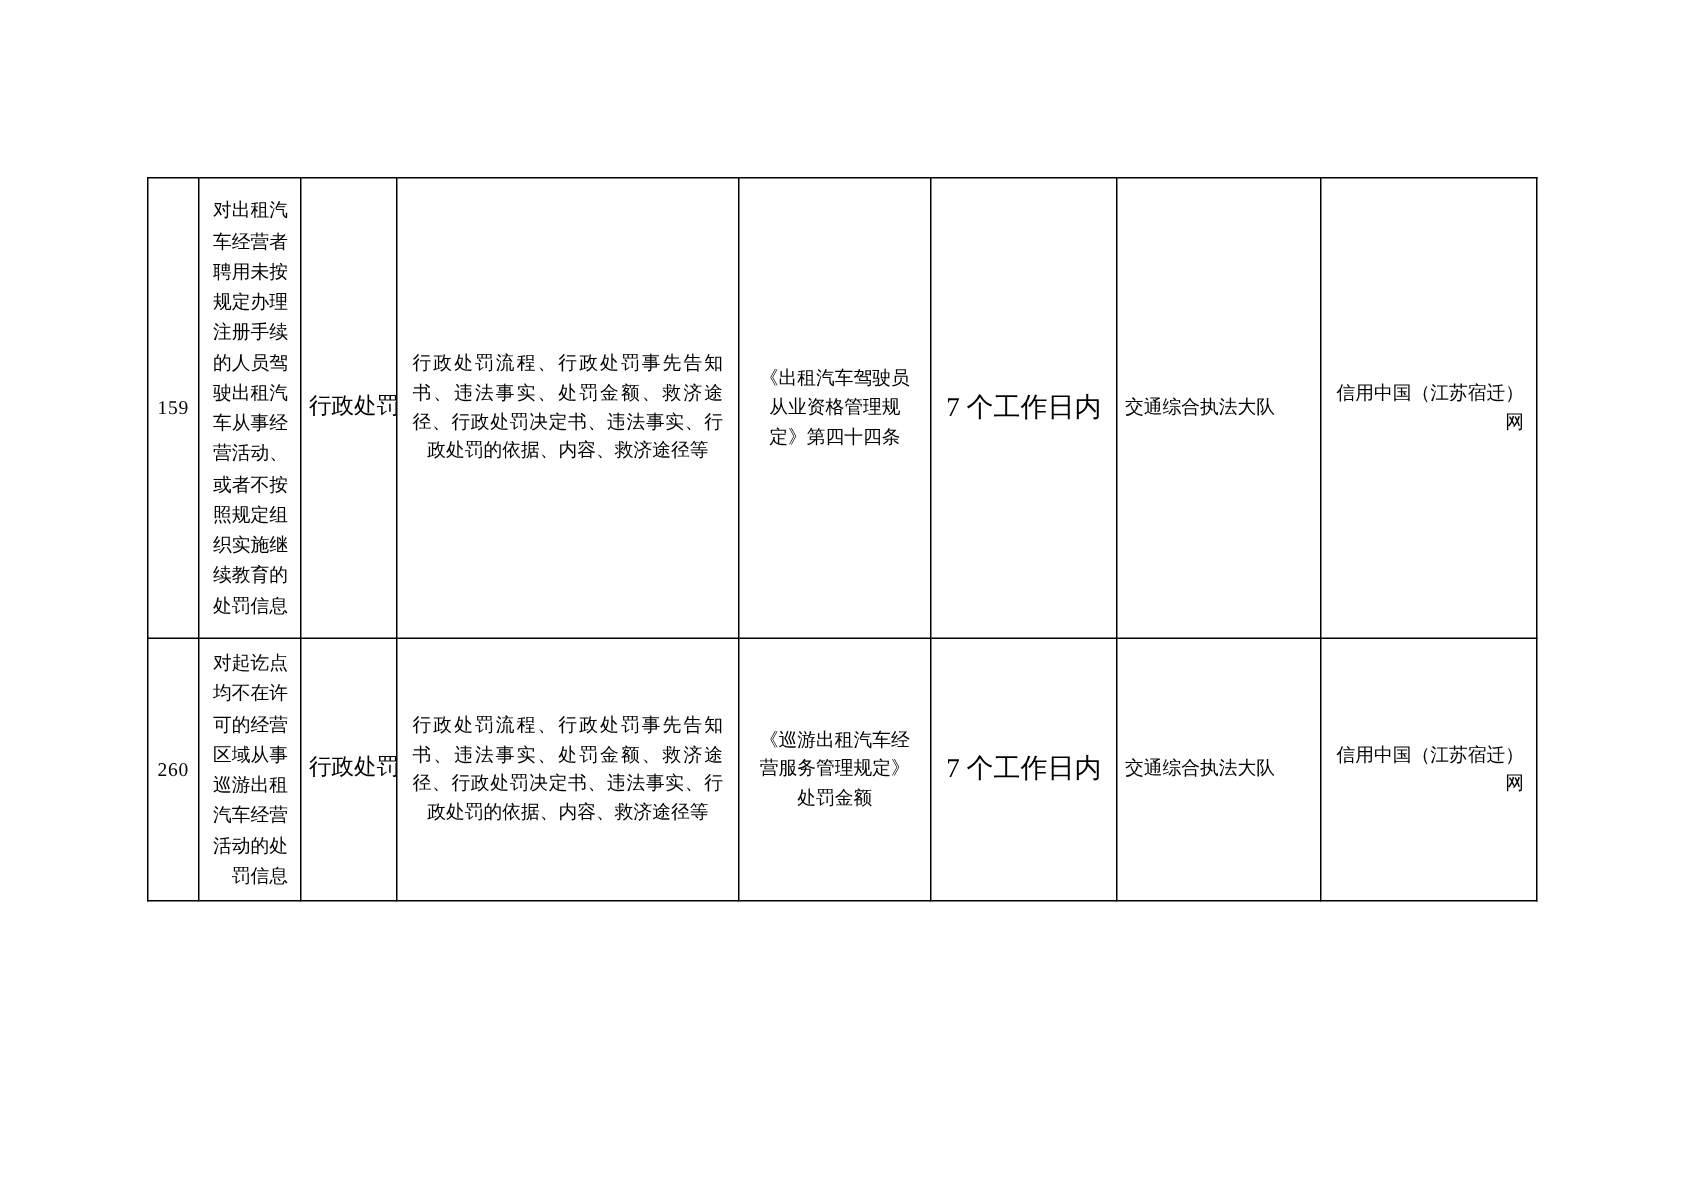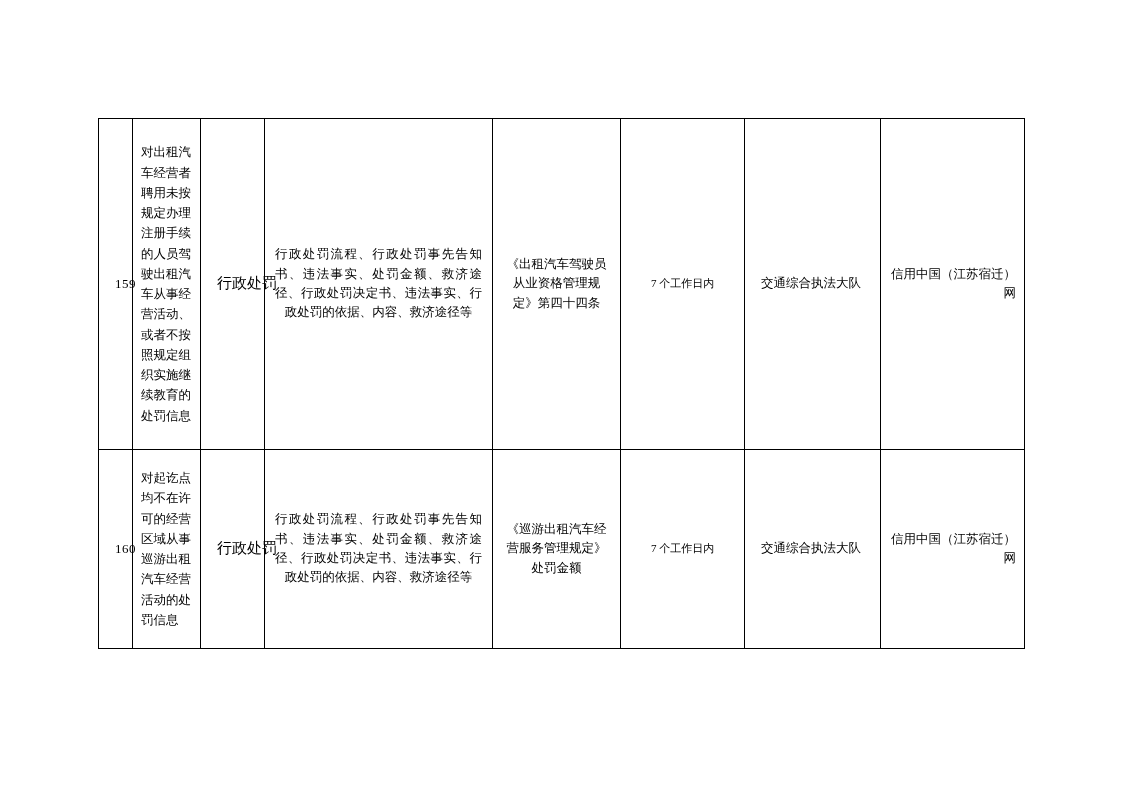--- a/index.html
+++ b/index.html
@@ -24,64 +24,64 @@
     position: absolute;
     left: 98px;
     top: 118px;
     width: 926px;
     border-collapse: collapse;
     table-layout: fixed;
   }
   .doc-table td {
     border: 1px solid #000000;
     vertical-align: middle;
-    padding: 4px 16px;
+    padding: 4px 5px;
     font-size: 12.5px;
     line-height: 1.42;
     font-family: "Liberation Serif", "DejaVu Serif", serif;
   }
   
   col.c-index   { width: 34px; }
   col.c-name    { width: 68px; }
   col.c-type    { width: 64px; }
   col.c-content { width: 228px; }
   col.c-basis   { width: 128px; }
   col.c-period  { width: 124px; }
   col.c-org     { width: 136px; }
   col.c-source  { width: 144px; }
 
   td.index-cell {
     text-align: center;
     font-size: 13px;
     letter-spacing: 0.5px;
   }
   td.name-cell {
-    text-align: left;
+    text-align: right;
     padding: 4px 8px;
     line-height: 1.62;
   }
   td.type-cell {
     text-align: center;
     white-space: nowrap;
     font-size: 15px;
   }
   td.content-cell {
     text-align: justify;
     text-align-last: center;
     padding: 4px 10px;
     line-height: 1.55;
   }
   td.basis-cell {
     text-align: center;
-    padding: 20px 8px;
+    padding: 8px 8px;
     line-height: 1.55;
   }
   td.period-cell {
     text-align: center;
-    font-size: 11px;
+    font-size: 18px;
   }
   td.org-cell {
     text-align: left;
     font-size: 12.5px;
   }
   td.source-cell {
     text-align: right;
     padding: 4px 8px;
     line-height: 1.55;
   }
@@ -108,21 +108,21 @@
         <td class="index-cell">159</td>
         <td class="name-cell">对出租汽车经营者聘用未按规定办理注册手续的人员驾驶出租汽车从事经营活动、或者不按照规定组织实施继续教育的处罚信息</td>
         <td class="type-cell">行政处罚</td>
         <td class="content-cell">行政处罚流程、行政处罚事先告知书、违法事实、处罚金额、救济途径、行政处罚决定书、违法事实、行政处罚的依据、内容、救济途径等</td>
         <td class="basis-cell">《出租汽车驾驶员从业资格管理规定》第四十四条</td>
         <td class="period-cell">7 个工作日内</td>
         <td class="org-cell">交通综合执法大队</td>
         <td class="source-cell">信用中国（江苏宿迁）网</td>
       </tr>
       <tr class="row-2">
-        <td class="index-cell">160</td>
+        <td class="index-cell">260</td>
         <td class="name-cell">对起讫点均不在许可的经营区域从事巡游出租汽车经营活动的处罚信息</td>
         <td class="type-cell">行政处罚</td>
         <td class="content-cell">行政处罚流程、行政处罚事先告知书、违法事实、处罚金额、救济途径、行政处罚决定书、违法事实、行政处罚的依据、内容、救济途径等</td>
         <td class="basis-cell">《巡游出租汽车经营服务管理规定》处罚金额</td>
         <td class="period-cell">7 个工作日内</td>
         <td class="org-cell">交通综合执法大队</td>
         <td class="source-cell">信用中国（江苏宿迁）网</td>
       </tr>
     </tbody>
   </table>

